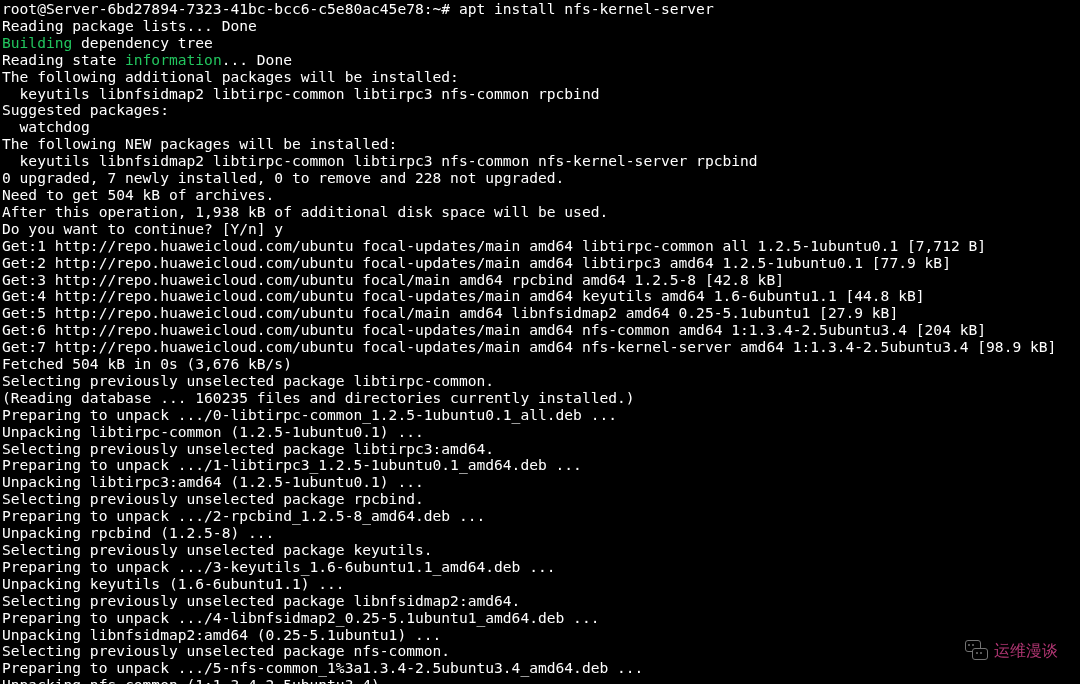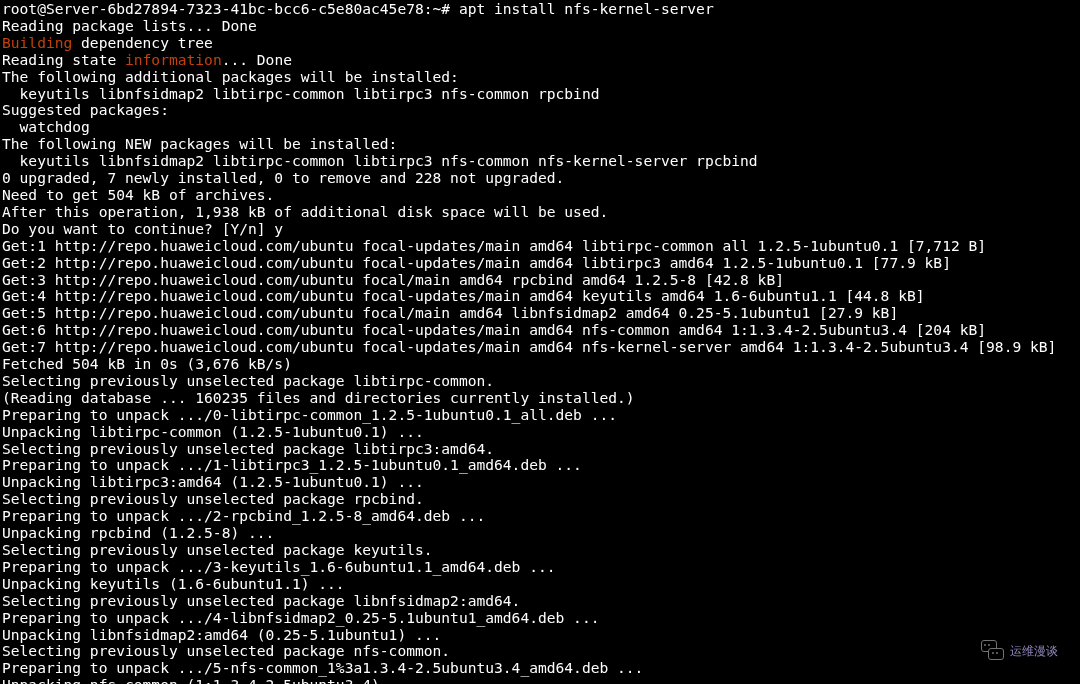--- a/index.html
+++ b/index.html
@@ -14,21 +14,21 @@
   .terminal {
     font-family: "DejaVu Sans Mono", "Liberation Mono", Consolas, monospace;
     font-size: 14.6px;
     line-height: 16.9px;
     color: #fff;
     white-space: pre;
     padding: 1px 2px;
     letter-spacing: 0px;
   }
   .line { display: block; white-space: pre; }
-  .cyan { color: #c2410c; }
+  .cyan { color: #22c55e; }
   .underline { }
   .watermark {
     position: absolute;
     right: 22px;
     bottom: 22px;
     display: flex;
     align-items: center;
     gap: 6px;
     opacity: 0.75;
     pointer-events: none;
@@ -54,22 +54,22 @@
     background: #000;
   }
   .wm-icon .dot {
     position: absolute;
     width: 2px; height: 2px;
     background: #9a9a9a;
     border-radius: 50%;
   }
   .wm-text {
     font-family: Liberation Mono, monospace;
-    font-size: 12px;
-    color: #c4b5fd;
+    font-size: 16px;
+    color: #ec4899;
     font-weight: 500;
   }
 </style>
 </head>
 <body>
 
 <div class="terminal"><span class="line"><span>root@Server-6bd27894-7323-41bc-bcc6-c5e80ac45e78:~# </span><span>apt install nfs-kernel-server</span></span><span class="line"><span>Reading package lists... Done</span></span><span class="line"><span class="cyan">Building</span><span> dependency tree</span></span><span class="line"><span>Reading state </span><span class="cyan">information</span><span>... Done</span></span><span class="line"><span>The following additional packages will be installed:</span></span><span class="line"><span>  keyutils libnfsidmap2 libtirpc-common libtirpc3 nfs-common rpcbind</span></span><span class="line"><span>Suggested packages:</span></span><span class="line"><span>  watchdog</span></span><span class="line"><span>The following NEW packages will be installed:</span></span><span class="line"><span>  keyutils libnfsidmap2 libtirpc-common libtirpc3 nfs-common nfs-kernel-server rpcbind</span></span><span class="line"><span>0 upgraded, 7 newly installed, 0 to remove and 228 not upgraded.</span></span><span class="line"><span>Need to get 504 kB of archives.</span></span><span class="line"><span>After this operation, 1,938 kB of additional disk space will be used.</span></span><span class="line"><span>Do you want to continue? [Y/n] y</span></span><span class="line"><span>Get:1 </span><span class="underline">http://repo.huaweicloud.com/ubuntu</span><span> focal-updates/main amd64 libtirpc-common all 1.2.5-1ubuntu0.1 [7,712 B]</span></span><span class="line"><span>Get:2 </span><span class="underline">http://repo.huaweicloud.com/ubuntu</span><span> focal-updates/main amd64 libtirpc3 amd64 1.2.5-1ubuntu0.1 [77.9 kB]</span></span><span class="line"><span>Get:3 </span><span class="underline">http://repo.huaweicloud.com/ubuntu</span><span> focal/main amd64 rpcbind amd64 1.2.5-8 [42.8 kB]</span></span><span class="line"><span>Get:4 </span><span class="underline">http://repo.huaweicloud.com/ubuntu</span><span> focal-updates/main amd64 keyutils amd64 1.6-6ubuntu1.1 [44.8 kB]</span></span><span class="line"><span>Get:5 </span><span class="underline">http://repo.huaweicloud.com/ubuntu</span><span> focal/main amd64 libnfsidmap2 amd64 0.25-5.1ubuntu1 [27.9 kB]</span></span><span class="line"><span>Get:6 </span><span class="underline">http://repo.huaweicloud.com/ubuntu</span><span> focal-updates/main amd64 nfs-common amd64 1:1.3.4-2.5ubuntu3.4 [204 kB]</span></span><span class="line"><span>Get:7 </span><span class="underline">http://repo.huaweicloud.com/ubuntu</span><span> focal-updates/main amd64 nfs-kernel-server amd64 1:1.3.4-2.5ubuntu3.4 [98.9 kB]</span></span><span class="line"><span>Fetched 504 kB in 0s (3,676 kB/s)</span></span><span class="line"><span>Selecting previously unselected package libtirpc-common.</span></span><span class="line"><span>(Reading database ... 160235 files and directories currently installed.)</span></span><span class="line"><span>Preparing to unpack .../0-libtirpc-common_1.2.5-1ubuntu0.1_all.deb ...</span></span><span class="line"><span>Unpacking libtirpc-common (1.2.5-1ubuntu0.1) ...</span></span><span class="line"><span>Selecting previously unselected package libtirpc3:amd64.</span></span><span class="line"><span>Preparing to unpack .../1-libtirpc3_1.2.5-1ubuntu0.1_amd64.deb ...</span></span><span class="line"><span>Unpacking libtirpc3:amd64 (1.2.5-1ubuntu0.1) ...</span></span><span class="line"><span>Selecting previously unselected package rpcbind.</span></span><span class="line"><span>Preparing to unpack .../2-rpcbind_1.2.5-8_amd64.deb ...</span></span><span class="line"><span>Unpacking rpcbind (1.2.5-8) ...</span></span><span class="line"><span>Selecting previously unselected package keyutils.</span></span><span class="line"><span>Preparing to unpack .../3-keyutils_1.6-6ubuntu1.1_amd64.deb ...</span></span><span class="line"><span>Unpacking keyutils (1.6-6ubuntu1.1) ...</span></span><span class="line"><span>Selecting previously unselected package libnfsidmap2:amd64.</span></span><span class="line"><span>Preparing to unpack .../4-libnfsidmap2_0.25-5.1ubuntu1_amd64.deb ...</span></span><span class="line"><span>Unpacking libnfsidmap2:amd64 (0.25-5.1ubuntu1) ...</span></span><span class="line"><span>Selecting previously unselected package nfs-common.</span></span><span class="line"><span>Preparing to unpack .../5-nfs-common_1%3a1.3.4-2.5ubuntu3.4_amd64.deb ...</span></span><span class="line"><span>Unpacking nfs-common (1:1.3.4-2.5ubuntu3.4) ...</span></span></div>
 
 <div class="watermark">
   <span class="wm-icon">

